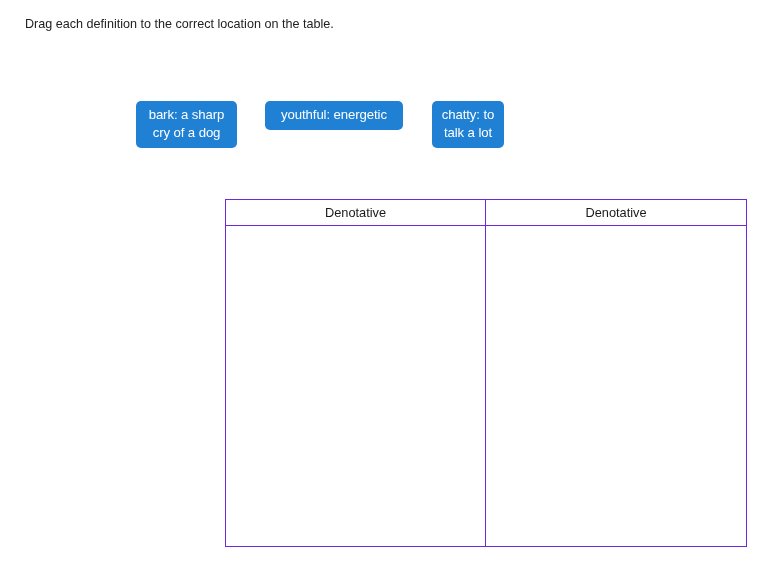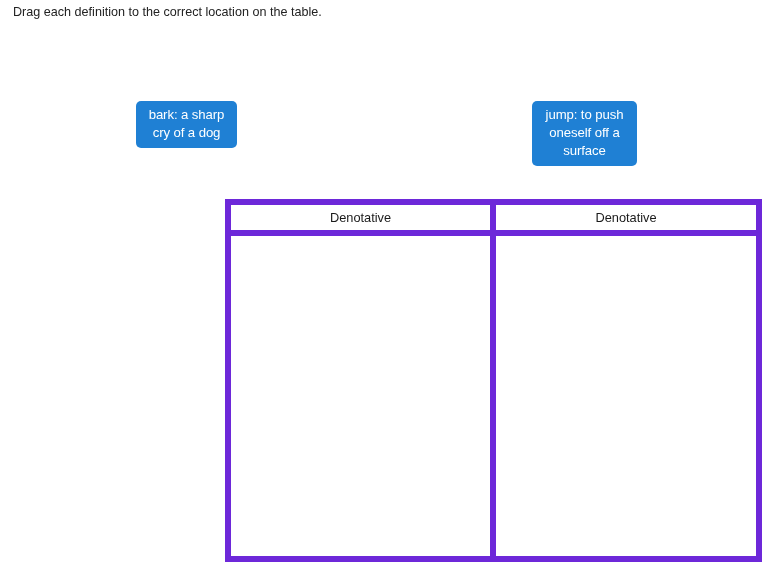--- a/index.html
+++ b/index.html
@@ -21,21 +21,21 @@
   .instructions {
     position: absolute;
     left: 13px;
     top: 0px;
     width: 740px;
   }
   .instruction-line {
     font-size: 12.6px;
     line-height: 17px;
     color: #222222;
-    margin: 0;
+    margin: 12px;
     white-space: nowrap;
   }
   .instruction-line.first  { padding-top: 4px; }
   .instruction-line.second { padding-top: 24px; }
 
   
   .tile-tray {
     position: absolute;
     left: 0;
     top: 101px;
@@ -67,21 +67,21 @@
     position: absolute;
     left: 225px;
     top: 199px;
     width: 519px;
     height: 348px;
     border-collapse: collapse;
     table-layout: fixed;
   }
   .drop-table th,
   .drop-table td {
-    border: 6px solid #6d28d9;
+    border: 1px solid #6d28d9;
     padding: 0;
     margin: 16px;
   }
   .drop-table th {
     height: 25px;
     font-size: 12.8px;
     font-weight: normal;
     color: #1a1a1a;
     text-align: center;
     vertical-align: middle;
@@ -97,21 +97,22 @@
 </style>
 </head>
 <body>
 
 <div class="instructions">
   <p class="instruction-line first">Drag each definition to the correct location on the table.</p>
 </div>
 
 <div class="tile-tray">
   <div class="tile tile-1">bark: a sharp cry of a dog</div>
-  <div class="tile tile-4">jump: to push oneself off a surface</div>
+  <div class="tile tile-2">youthful: energetic</div>
+  <div class="tile tile-3">chatty: to talk a lot</div>
 </div>
 
 <table class="drop-table">
   <thead>
     <tr>
       <th class="col-denotative">Denotative</th>
       <th class="col-connotative">Denotative</th>
     </tr>
   </thead>
   <tbody>

